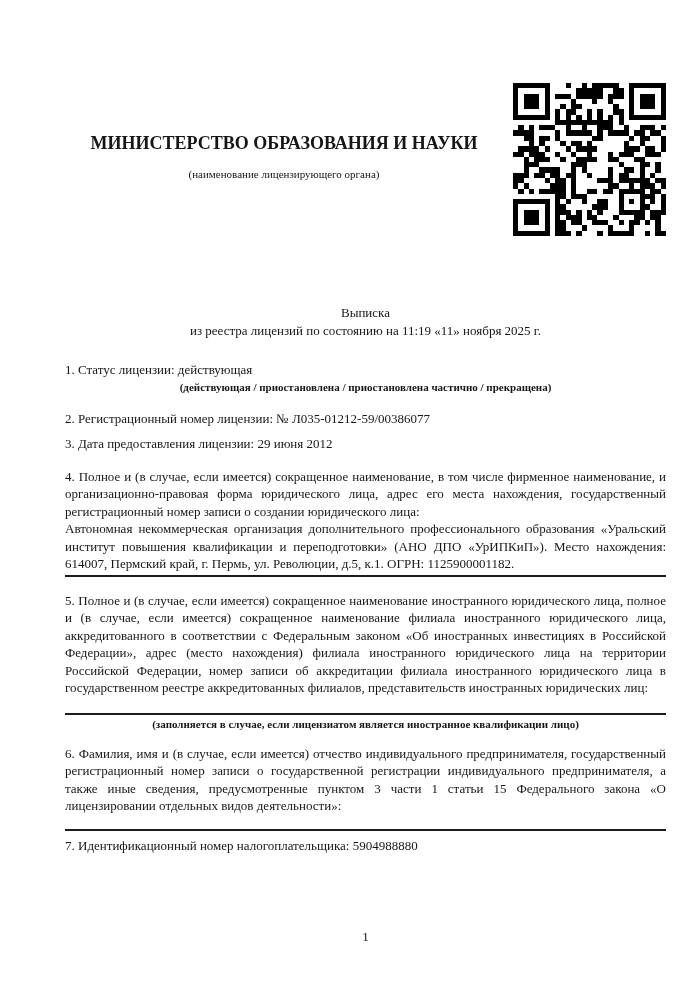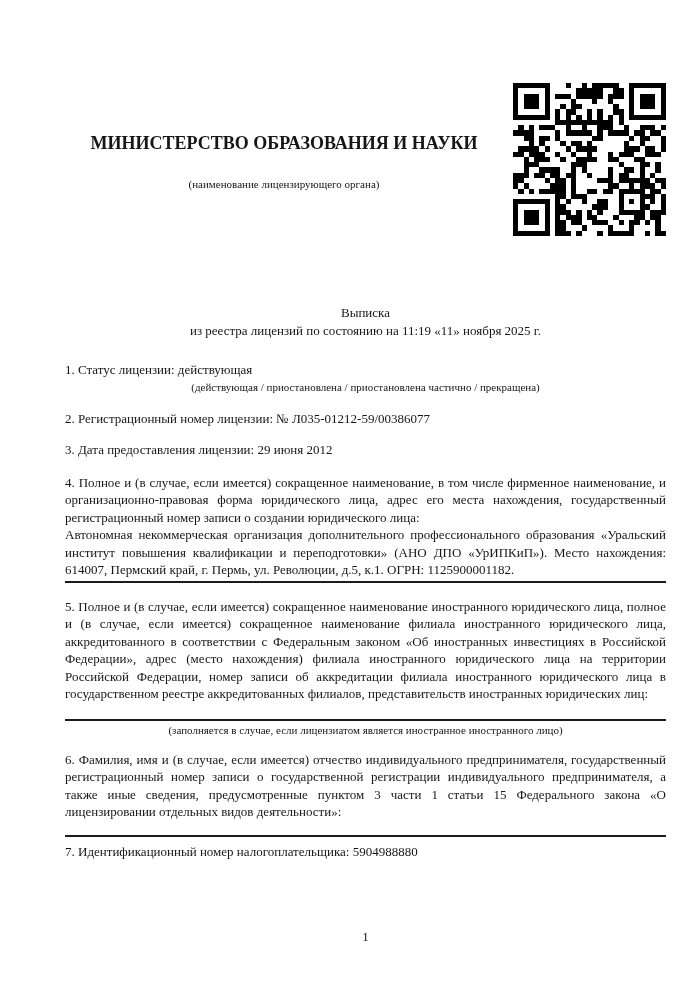--- a/index.html
+++ b/index.html
@@ -7,32 +7,32 @@
     width:700px;height:989px;box-sizing:border-box;position:relative;overflow:hidden;
     background:#fff;color:#161616;
     padding:83px 34px 0 65px;
     font-family:"Liberation Serif","DejaVu Serif",serif;
     font-size:13px;line-height:17.5px;
   }
   .header{display:flex;justify-content:space-between;align-items:flex-start;}
   .header-left{flex:1;padding-top:46px;text-align:center;}
   .ministry{font-weight:bold;font-size:18px;line-height:28px;}
   .ministry .ml{display:block;}
-  .org-caption{font-size:11px;line-height:14px;margin-top:20px;}
+  .org-caption{font-size:11px;line-height:14px;margin-top:10px;}
   .qr{width:153px;height:153px;margin-left:10px;flex:0 0 auto;}
   .qr svg{display:block;}
   .doc-title{margin-top:68px;text-align:center;}
   .item{margin-top:15px;}
   .mt30{margin-top:22px;}
   .mt20{}
-  .mt14{margin-top:14px;}
+  .mt14{margin-top:8px;}
   .mt13{margin-top:13px;}
   .mt18{margin-top:6px;}
   .just{text-align:justify;text-justify:inter-word;}
-  .caption{font-size:11px;line-height:15px;text-align:center;margin-top:1px;}
+  .caption{font-size:11px;line-height:15px;text-align:center;margin-top:1px;font-weight:bold;}
   .rule{border-top:2px solid #1b1b1b;height:0;}
   .rule.tight{margin-top:2px;}
   .rule.sp16{margin-top:16px;}
   .rule.sp14{margin-top:14px;}
   .rule + .caption{margin-top:2px;}
   .footer{position:absolute;top:928px;left:65px;width:601px;text-align:center;font-size:13px;}
 </style>
 </head>
 <body>
 
@@ -72,21 +72,21 @@
 
   <div class="item">
     <div class="just">4. Полное и (в случае, если имеется) сокращенное наименование, в том числе фирменное наименование, и организационно-правовая форма юридического лица, адрес его места нахождения, государственный регистрационный номер записи о создании юридического лица:</div>
     <div class="just">Автономная некоммерческая организация дополнительного профессионального образования «Уральский институт повышения квалификации и переподготовки» (АНО ДПО «УрИПКиП»). Место нахождения: 614007, Пермский край, г. Пермь, ул. Революции, д.5, к.1. ОГРН: 1125900001182.</div>
     <div class="rule tight"></div>
   </div>
 
   <div class="item">
     <div class="just">5. Полное и (в случае, если имеется) сокращенное наименование иностранного юридического лица, полное и (в случае, если имеется) сокращенное наименование филиала иностранного юридического лица, аккредитованного в соответствии с Федеральным законом «Об иностранных инвестициях в Российской Федерации», адрес (место нахождения) филиала иностранного юридического лица на территории Российской Федерации, номер записи об аккредитации филиала иностранного юридического лица в государственном реестре аккредитованных филиалов, представительств иностранных юридических лиц:</div>
     <div class="rule sp16"></div>
-    <div class="caption">(заполняется в случае, если лицензиатом является иностранное иностранного лицо)</div>
+    <div class="caption">(заполняется в случае, если лицензиатом является иностранное квалификации лицо)</div>
   </div>
 
   <div class="item mt13">
     <div class="just">6. Фамилия, имя и (в случае, если имеется) отчество индивидуального предпринимателя, государственный регистрационный номер записи о государственной регистрации индивидуального предпринимателя, а также иные сведения, предусмотренные пунктом 3 части 1 статьи 15 Федерального закона «О лицензировании отдельных видов деятельности»:</div>
     <div class="rule sp14"></div>
   </div>
 
   <div class="item mt18">
     <div>7. Идентификационный номер налогоплательщика: 5904988880</div>
   </div>

